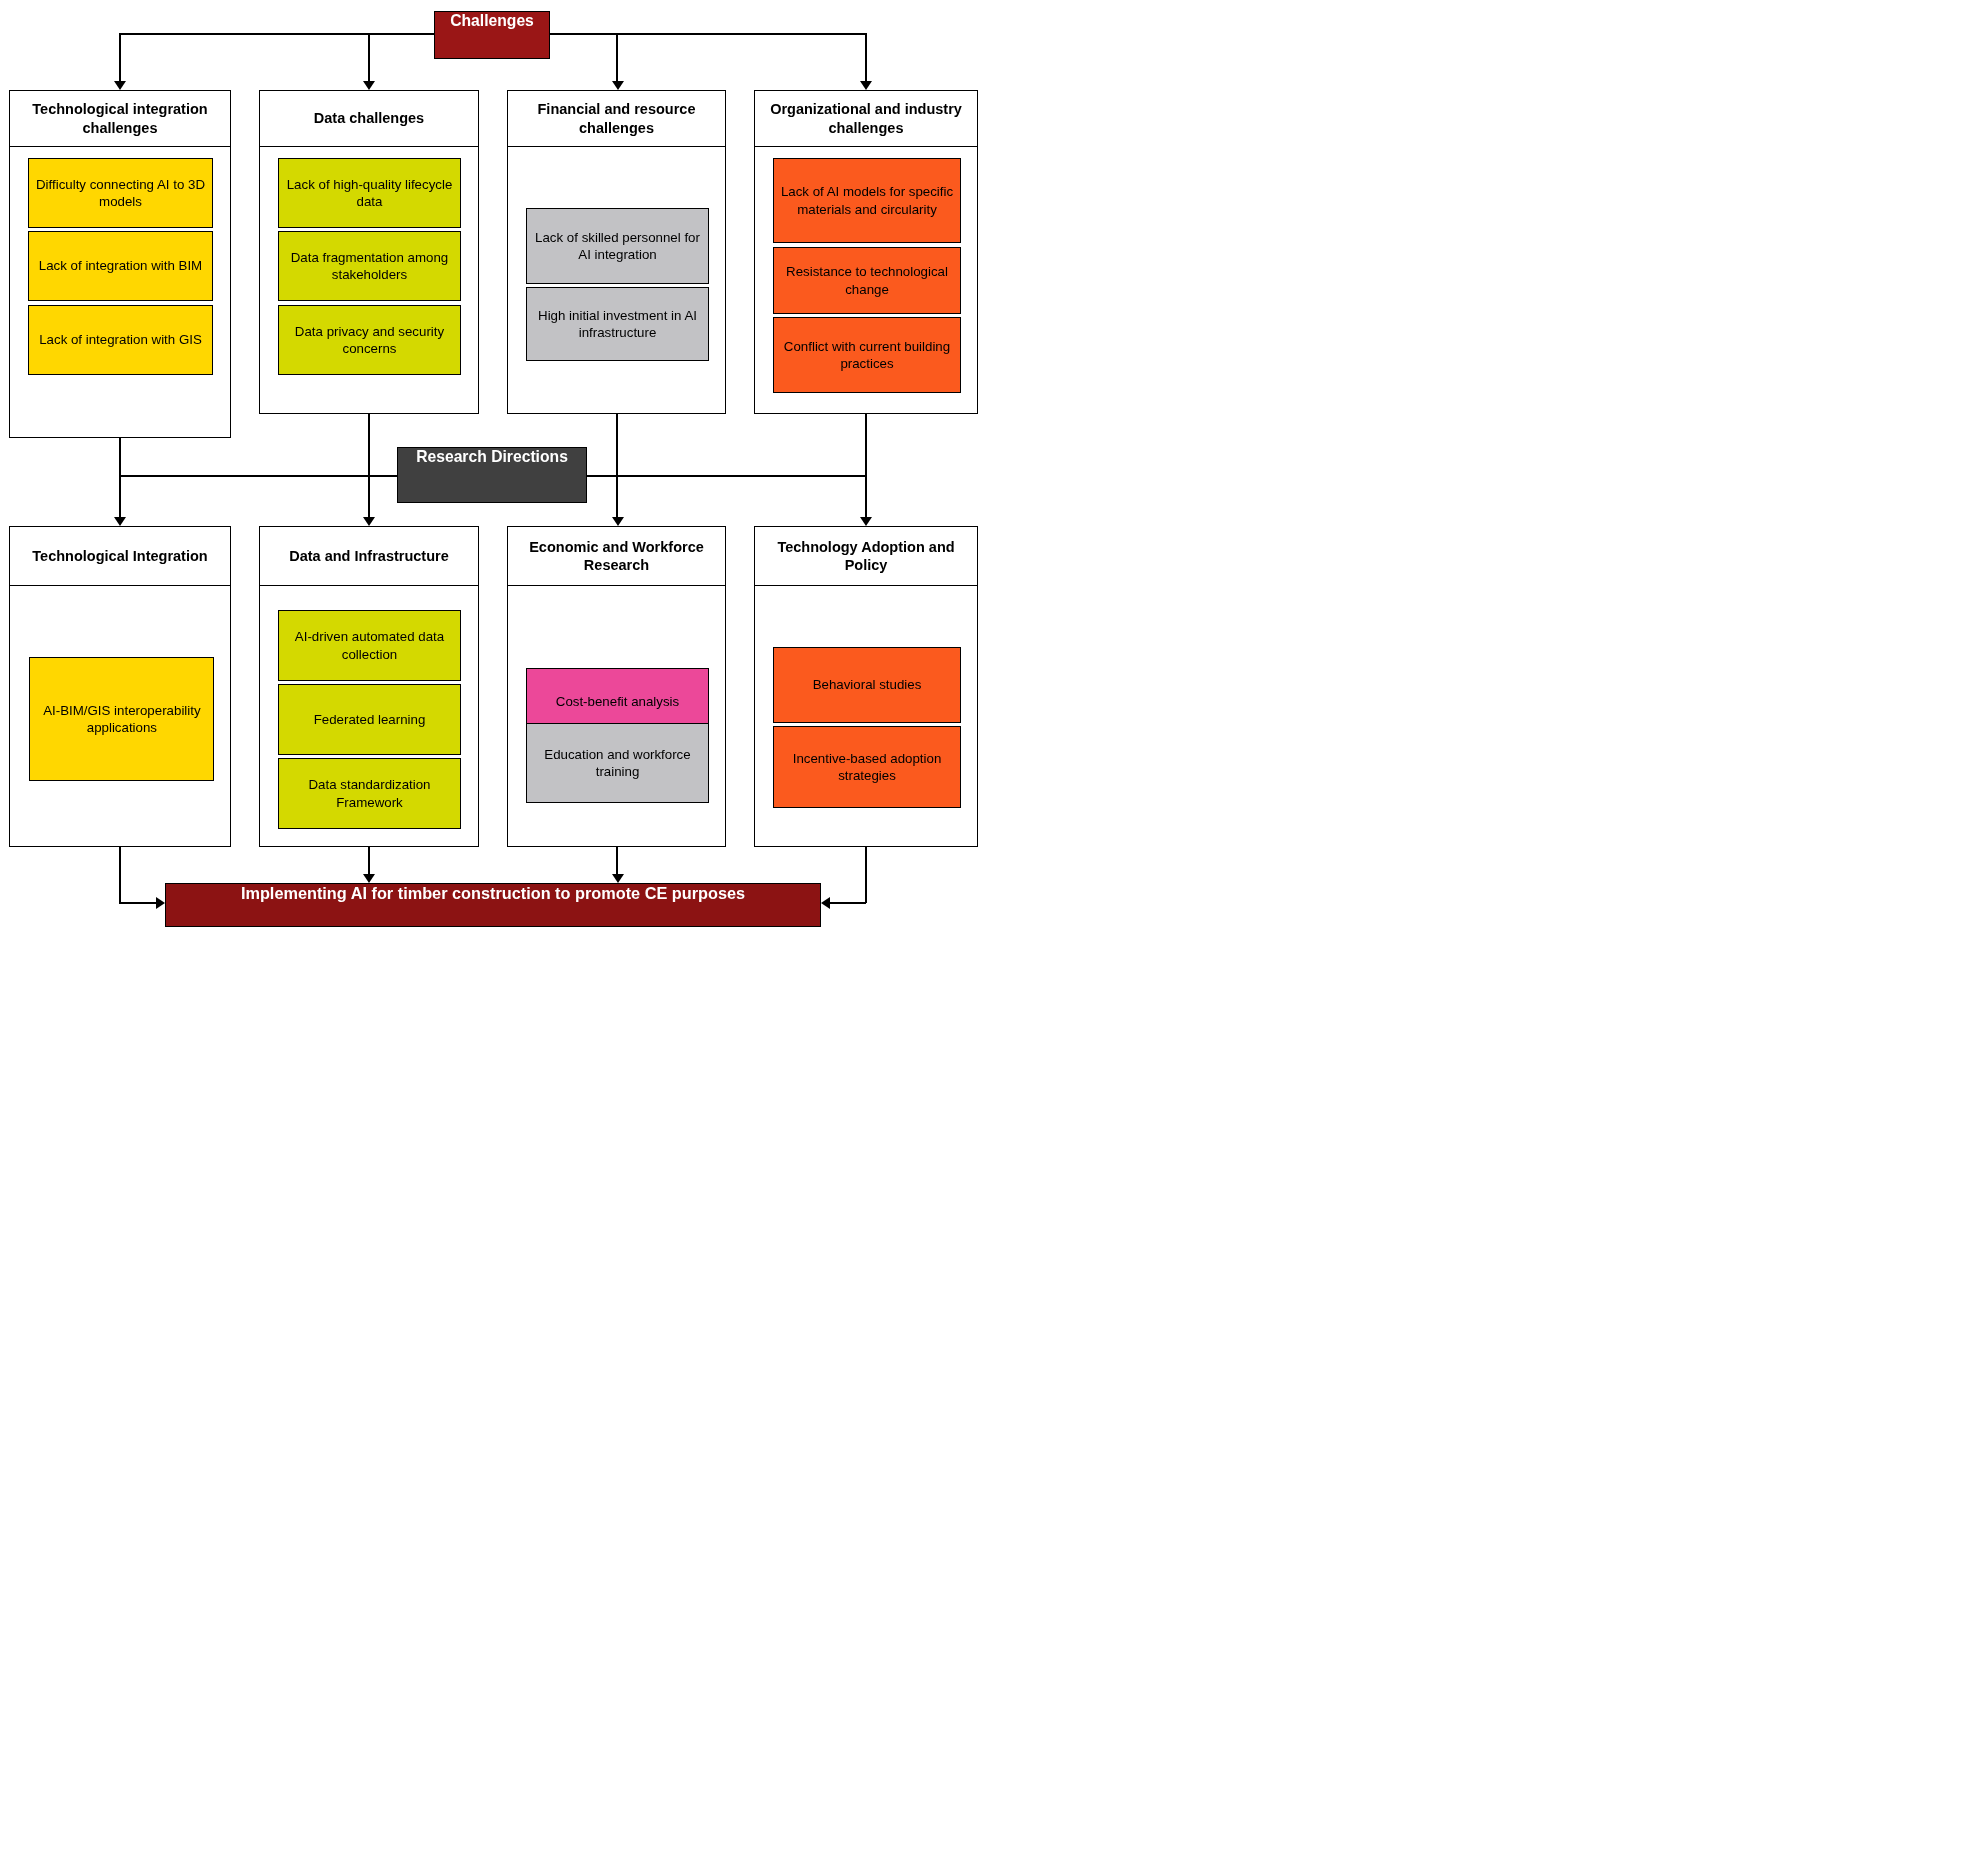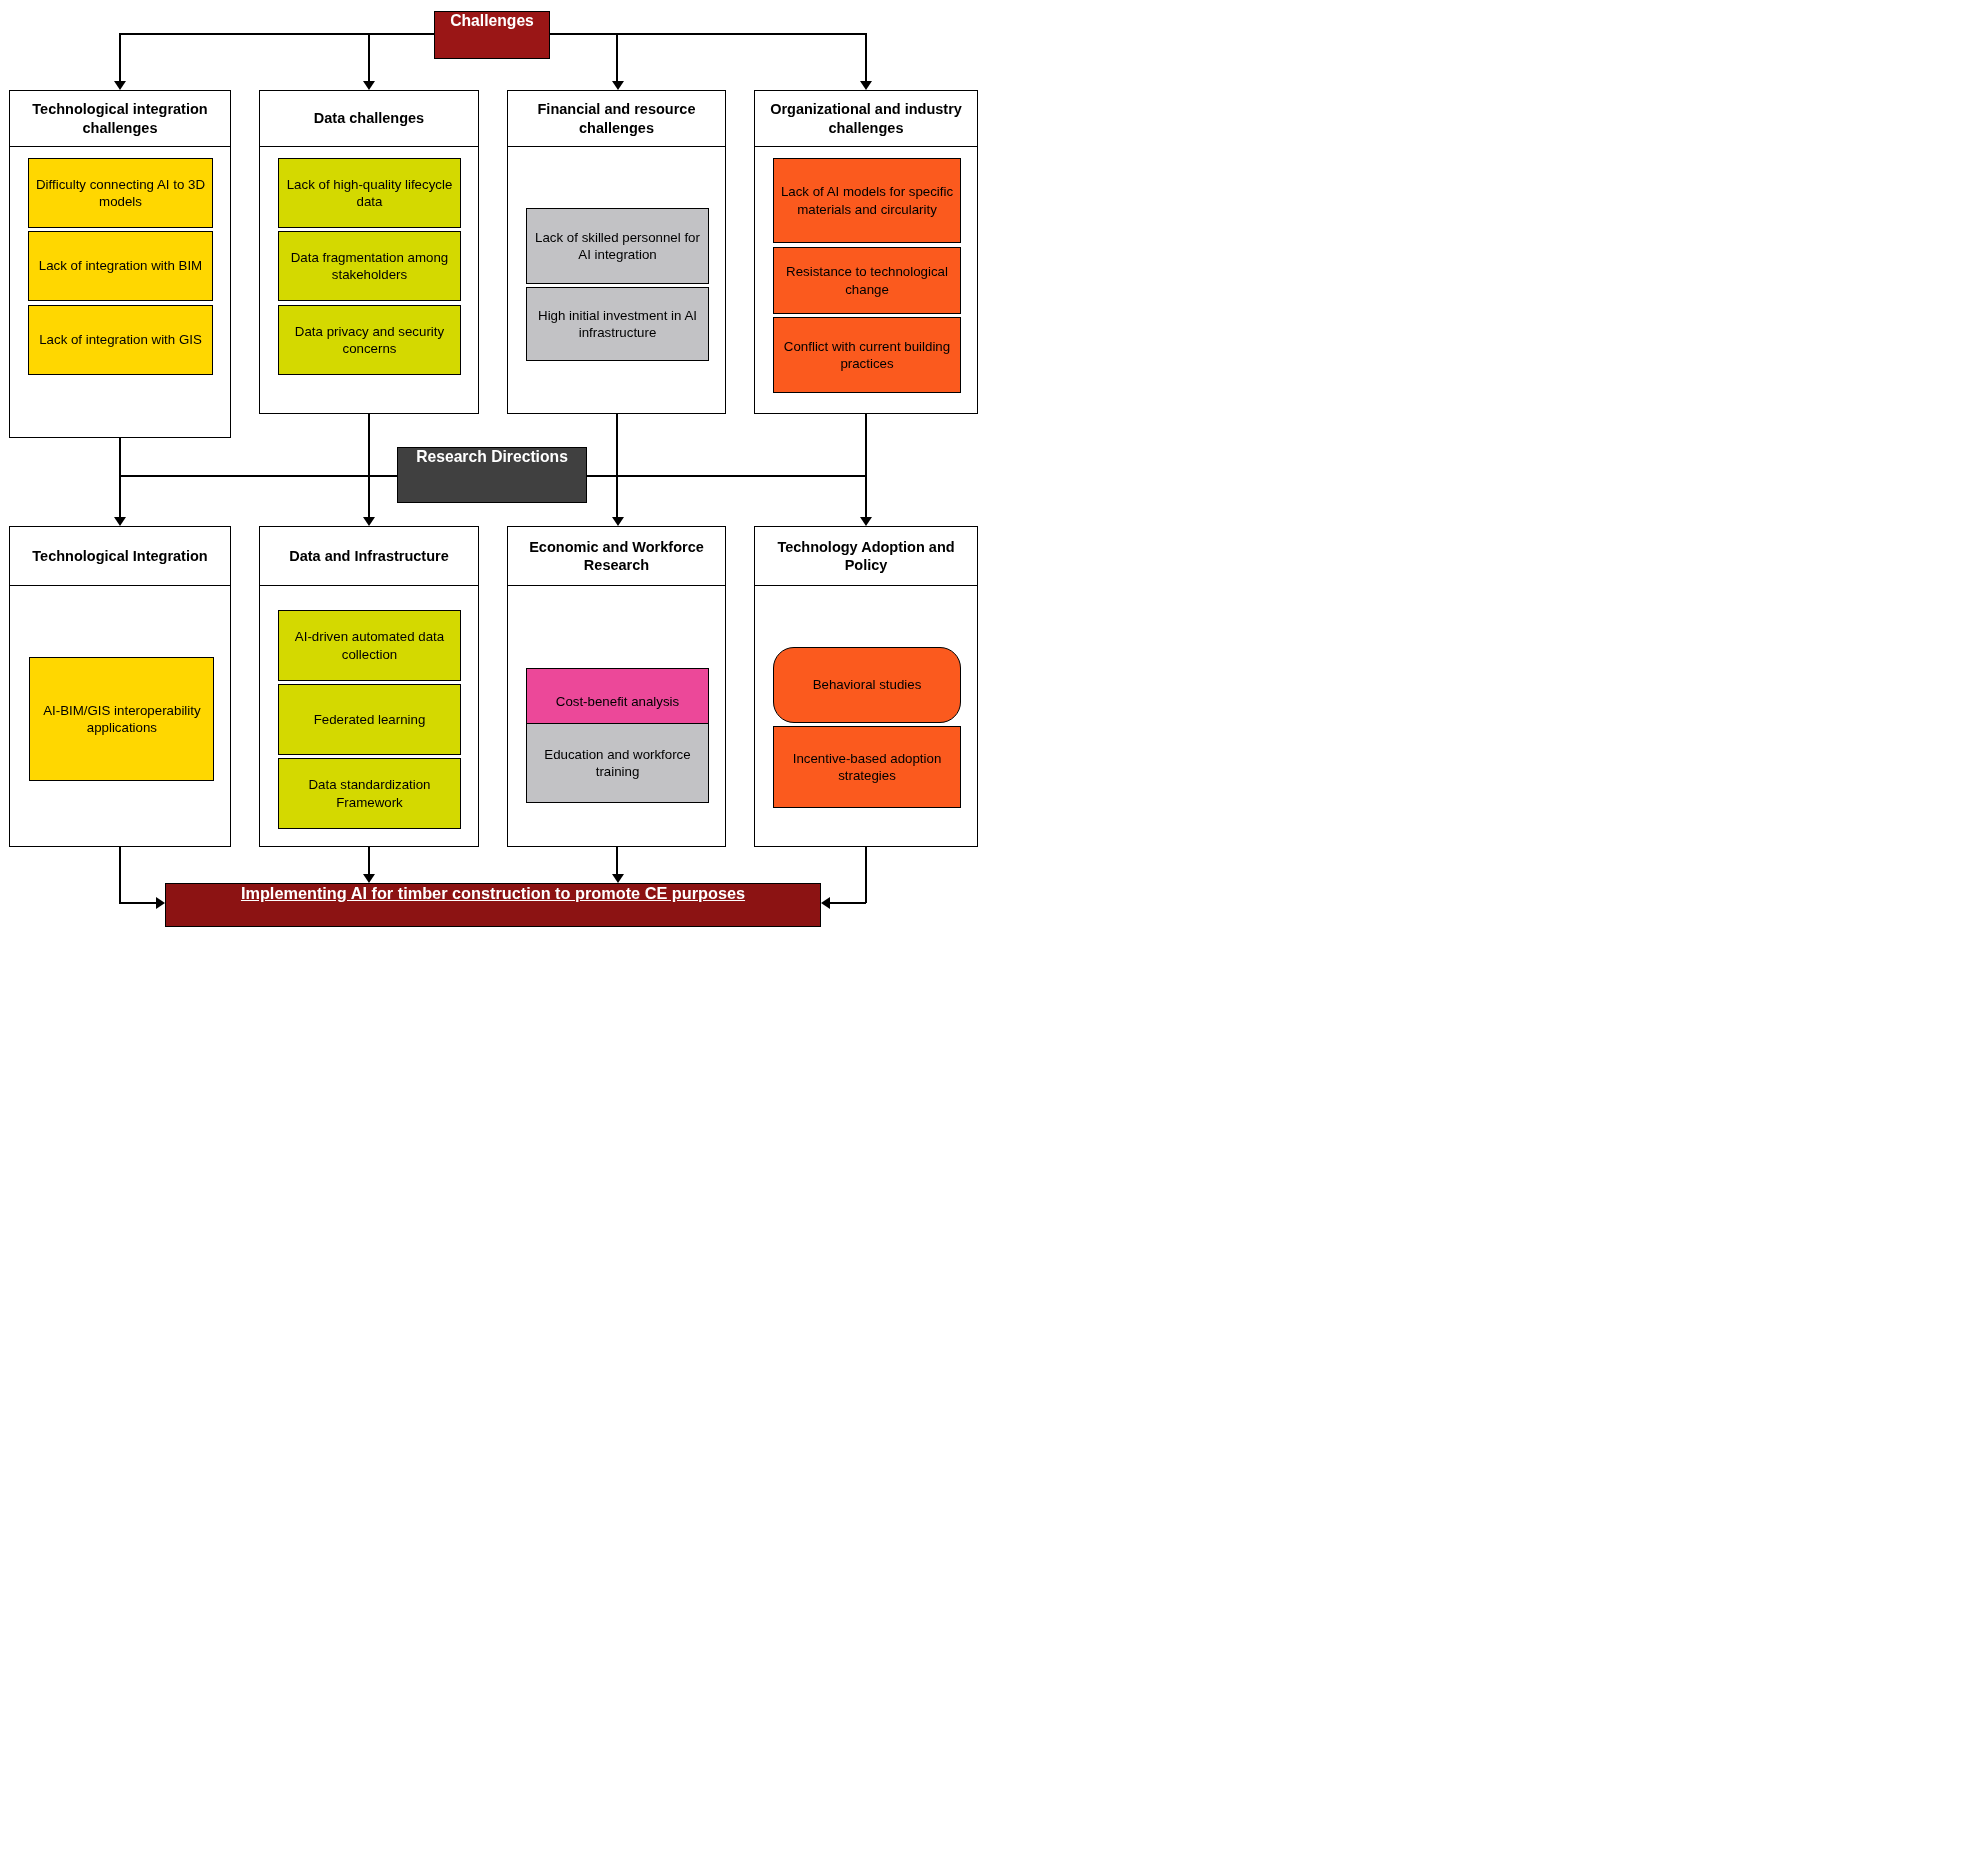--- a/index.html
+++ b/index.html
@@ -90,21 +90,21 @@
   <div class="arrow left" style="left:821px; top:897px;"></div>
 
   <div class="rednode small" style="left: 434px; top: 11px; width: 116px; height: 48px; background-color: rgb(154, 22, 22);">
     <span>Challenges</span>
   </div>
 
   <div class="rednode small" style="left: 397px; top: 447px; width: 190px; height: 56px; background-color: #404040;">
     <span>Research Directions</span>
   </div>
 
-  <div class="rednode banner" style="left: 165px; top: 883px; width: 656px; height: 44px; background-color: rgb(140, 19, 19); text-decoration: underline;">
+  <div class="rednode banner" style="left: 165px; top: 883px; width: 656px; height: 44px; background-color: rgb(140, 19, 19);">
     <span>Implementing AI for timber construction to promote CE purposes</span>
   </div>
 
   <div class="col t1" style="left:9px; top:90px; width:222px; height:348px;">
     <div class="hdr">Technological integration challenges</div>
     <div class="item" style="left: 18px; width: 185px; top: 67px; height: 70px; background-color: rgb(255, 215, 0);">Difficulty connecting AI to 3D models</div>
     <div class="item" style="left: 18px; width: 185px; top: 140px; height: 70px; background-color: rgb(255, 215, 0);">Lack of integration with BIM</div>
     <div class="item" style="left: 18px; width: 185px; top: 214px; height: 70px; background-color: rgb(255, 215, 0);">Lack of integration with GIS</div>
   </div>
 
@@ -141,18 +141,18 @@
   </div>
 
   <div class="col t2" style="left:507px; top:526px; width:219px; height:321px;">
     <div class="hdr">Economic and Workforce Research</div>
     <div class="item" style="left: 18px; width: 183px; top: 141px; height: 67px; background-color: #ec4899;">Cost-benefit analysis</div>
     <div class="item" style="left: 18px; width: 183px; top: 196px; height: 80px; background-color: rgb(194, 194, 197);">Education and workforce training</div>
   </div>
 
   <div class="col t2" style="left:754px; top:526px; width:224px; height:321px;">
     <div class="hdr">Technology Adoption and Policy</div>
-    <div class="item" style="left: 18px; width: 188px; top: 120px; height: 76px; background-color: rgb(251, 90, 30); border-radius: 21px;">Behavioral studies</div>
+    <div class="item" style="left: 18px; width: 188px; top: 120px; height: 76px; background-color: rgb(251, 90, 30);">Behavioral studies</div>
     <div class="item" style="left: 18px; width: 188px; top: 199px; height: 82px; background-color: rgb(251, 90, 30);">Incentive-based adoption strategies</div>
   </div>
 
 </div>
 
 
 </body></html>

